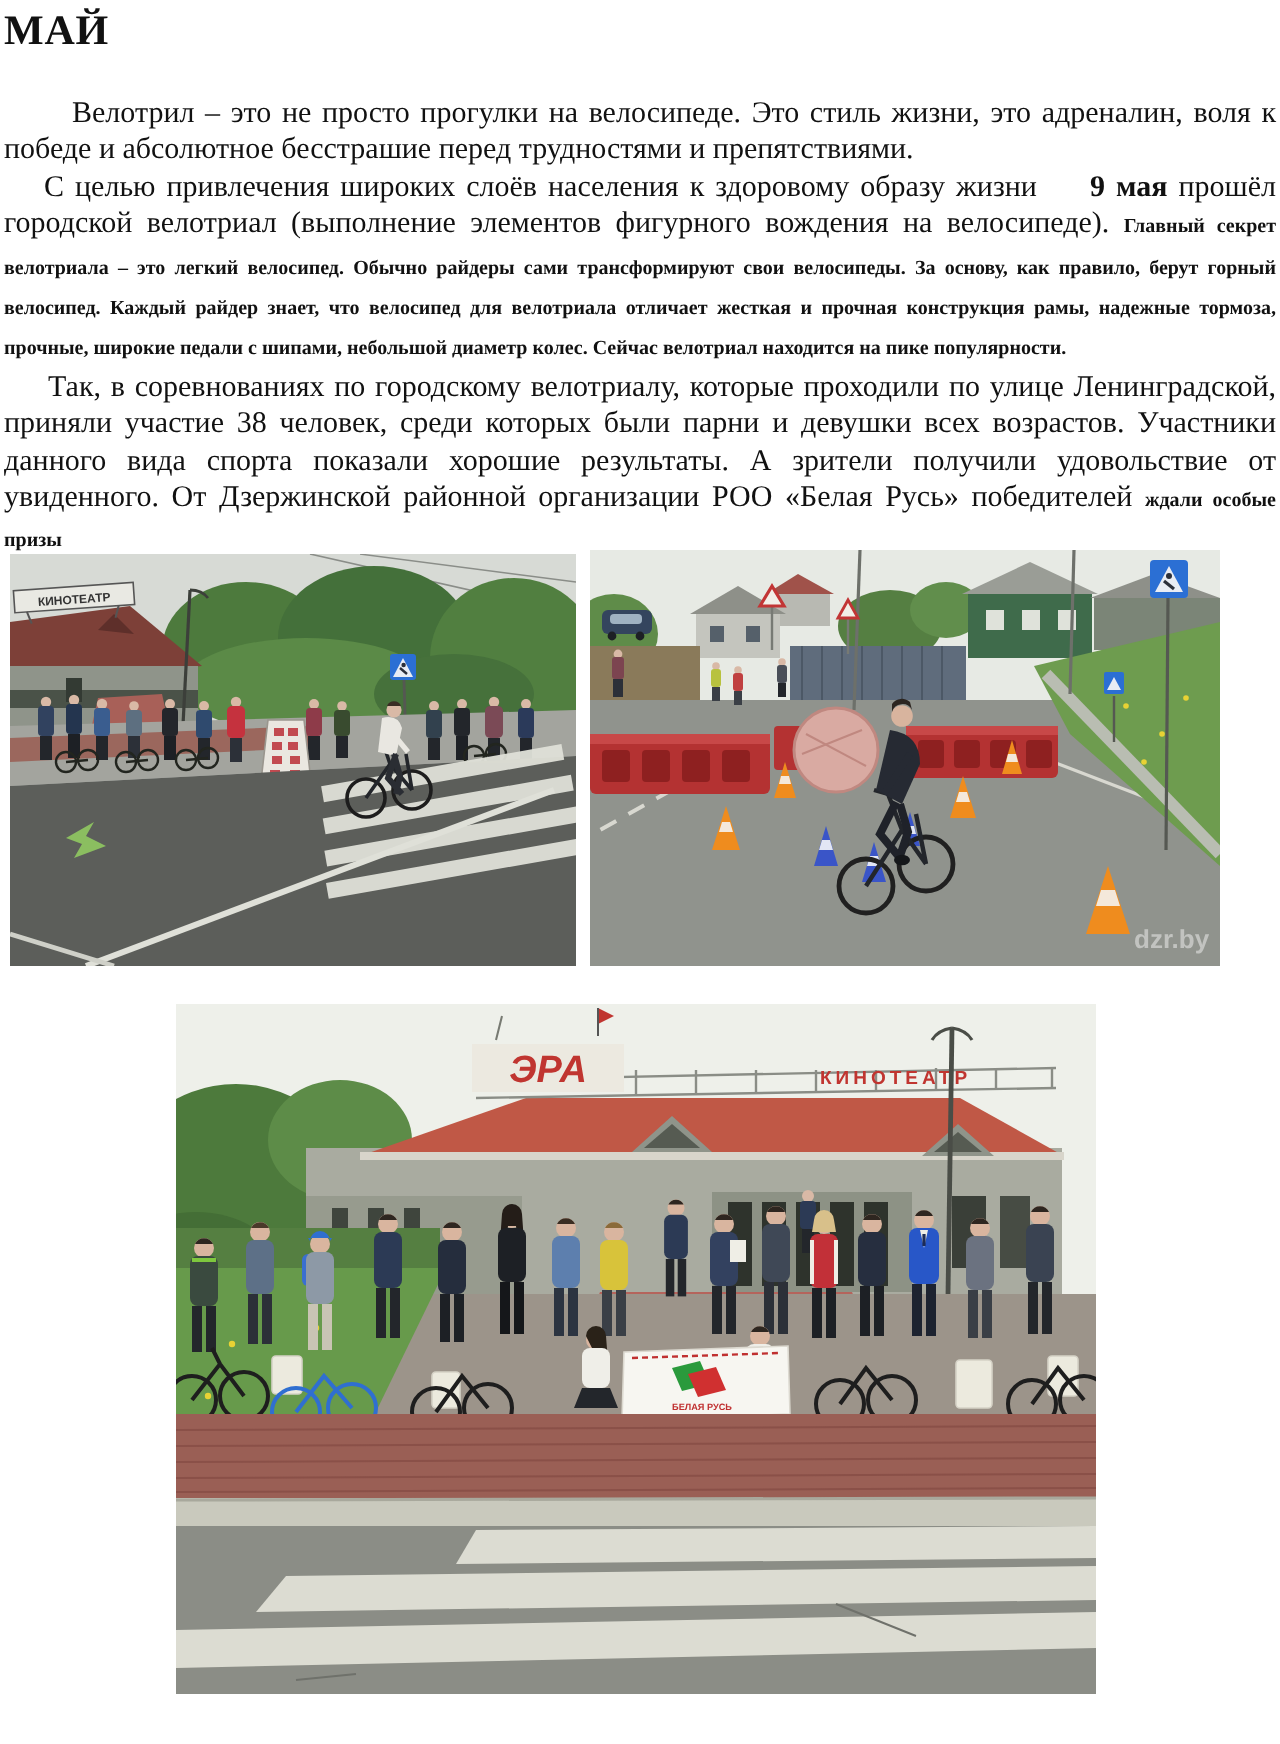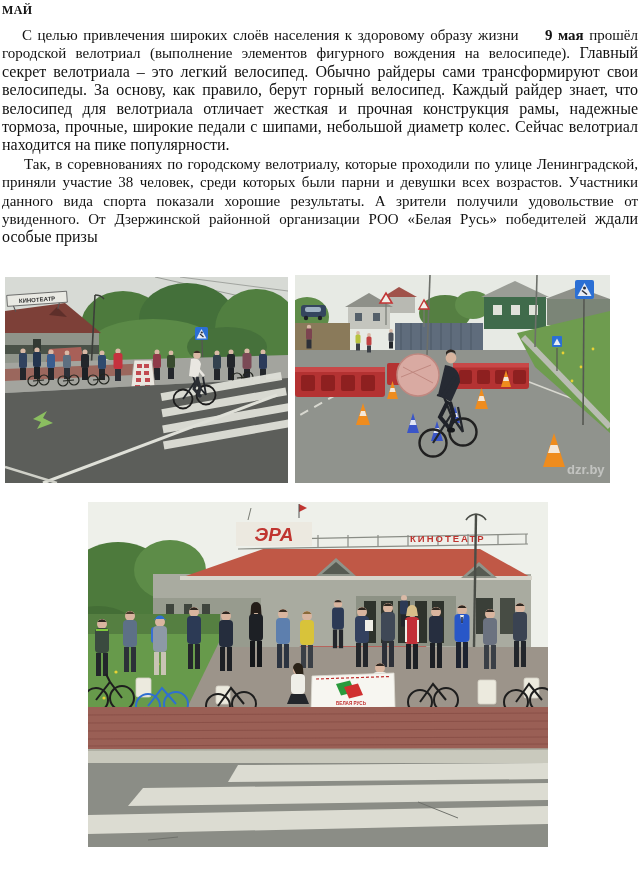--- a/index.html
+++ b/index.html
@@ -1,37 +1,40 @@
 <!DOCTYPE html>
 <html><head>
 <meta charset="utf-8">
 <style>
   html,body{margin:0;padding:0;background:#ffffff;}
   body{width:640px;height:872px;position:relative;overflow:hidden;
        font-family:"Liberation Serif","DejaVu Serif",serif;color:#111;}
   .doc-text{position:absolute;left:0;top:0;width:640px;padding:3px 2px 0 2px;box-sizing:border-box;}
-  h1.month{font-size:12px;font-weight:bold;margin:0 0 8px 0;letter-spacing:.4px;}
+  h1.month{font-size:21px;font-weight:bold;margin:0 0 20px 0;letter-spacing:.4px;}
   p{margin:0;text-align:justify;font-size:15px;line-height:18.4px;}
   p.p1{text-indent:34px;}
   p.p2{text-indent:20px;}
   p.p3{text-indent:22px;}
   .bold{font-weight:bold;padding-left:21px;}
-  .small{font-size:16px;}
+  .small{font-size:10px;font-weight:bold;}
   .photo{position:absolute;display:block;}
   #photo-left{left:5px;top:277px;}
   #photo-right{left:295px;top:275px;}
   #photo-bottom{left:88px;top:502px;}
   svg{display:block;}
   text{font-family:"Liberation Sans","DejaVu Sans",sans-serif;}
 </style>
 </head>
 <body>
 
 <div class="doc-text">
   <h1 class="month">МАЙ</h1>
+  <p class="p1">
+    <span>Велотрил – это не просто прогулки на велосипеде. Это стиль жизни, это адреналин, воля к победе и абсолютное бесстрашие перед трудностями и препятствиями.</span>
+  </p>
   <p class="p2"><span>С целью привлечения широких слоёв населения к здоровому образу жизни </span><span class="bold">9 мая</span><span> прошёл городской велотриал (выполнение элементов фигурного вождения на велосипеде). </span><span class="small">Главный секрет велотриала – это легкий велосипед. Обычно райдеры сами трансформируют свои велосипеды. За основу, как правило, берут горный велосипед. Каждый райдер знает, что велосипед для велотриала отличает жесткая и прочная конструкция рамы, надежные тормоза, прочные, широкие педали с шипами, небольшой диаметр колес. Сейчас велотриал находится на пике популярности.</span></p>
   <p class="p3"><span>Так, в соревнованиях по городскому велотриалу,  которые  проходили  по улице Ленинградской, приняли участие 38 человек, среди которых были парни и девушки всех возрастов. </span><span>Участники данного вида спорта показали  хорошие  результаты. А  зрители получили удовольствие от увиденного. От Дзержинской районной организации РОО  «Белая Русь» победителей </span><span class="small">ждали особые призы</span></p>
 </div>
 
 <svg id="photo-left" class="photo" width="283" height="206" viewBox="0 0 283 206">
   <rect x="0" y="0" width="283" height="206" fill="#d7dad5"></rect>
   <path d="M150,0 L283,30" stroke="#8a8d88" stroke-width="0.8" fill="none"></path>
   <path d="M175,0 L283,14" stroke="#8a8d88" stroke-width="0.7" fill="none"></path>
 
   <g>

